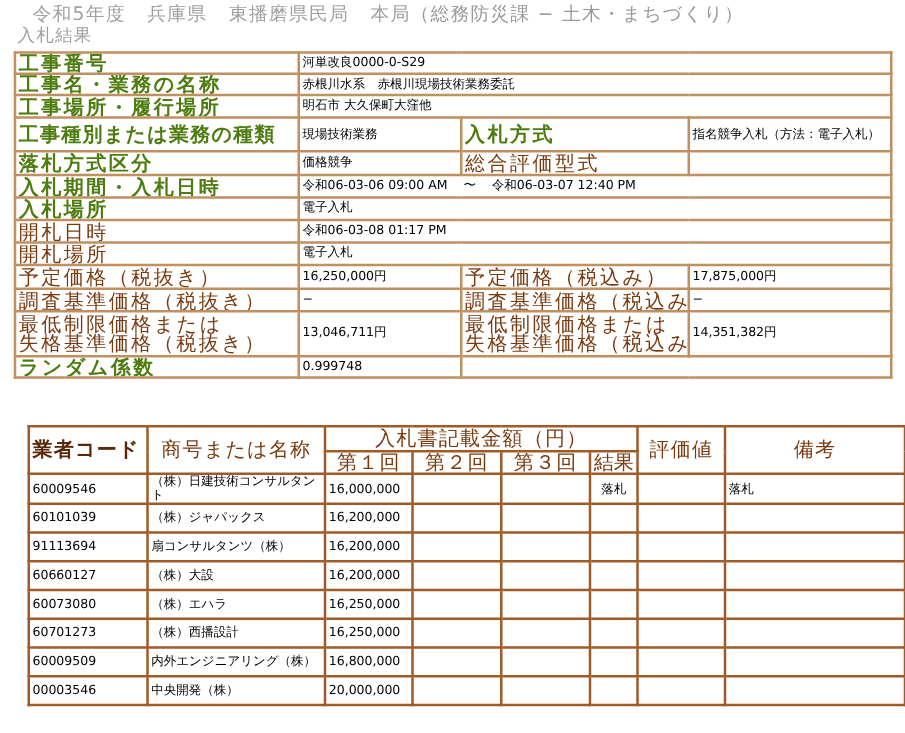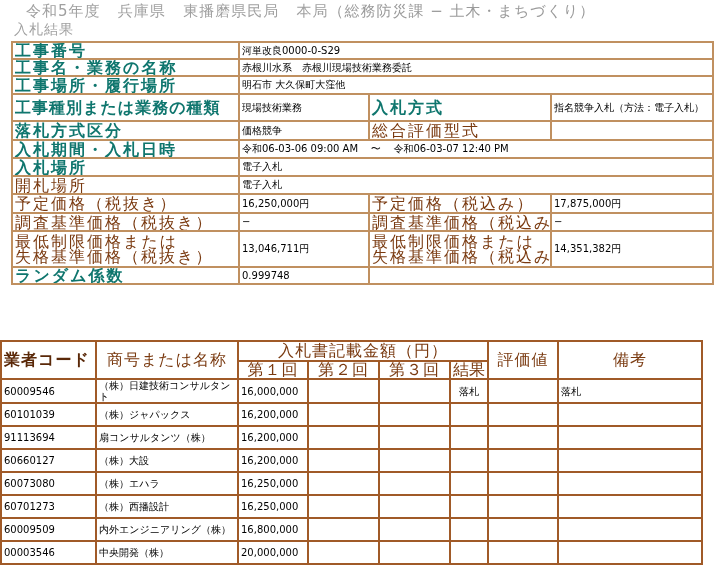--- a/index.html
+++ b/index.html
@@ -7,24 +7,24 @@
            font-family:"DejaVu Sans", sans-serif; color:#000; }
     .hdr { position:absolute; left:26px; top:2px; font-size:15px; color:#a0a0a0;
            letter-spacing:1px; white-space:nowrap; }
     .hdr .strong { color:#9a9a9a;margin-top:48px; }
     .sub { position:absolute; left:14px; top:21px; font-size:14px; color:#a0a0a0;
            letter-spacing:1px; line-height:16px; }
     table { border-collapse:collapse; position:absolute; table-layout:fixed; }
     #top { left:11px; top:41px; width:701px; }
     #top td { border:2px solid #c09060; padding:0 2px; overflow:hidden; white-space:nowrap; }
     .lbl { color:#7a3a10; font-size:16px; letter-spacing:2px; line-height:15px; }
-    .lbl.b { font-weight:bold; color:#0f766e; }
+    .lbl.b { font-weight:bold; color:#4d7c0f; }
     .val { font-size:10px; line-height:12px; }
     .small2 { font-size:10px; line-height:10px; white-space:normal !important; }
-    #bot { left:0; top:340px; width:701px;border-radius:12px; }
+    #bot { left:22px; top:340px; width:701px;border-radius:12px; }
     #bot td, #bot th { border:2px solid #a05a28; padding:0 2px; overflow:hidden; }
     #bot th { font-weight:normal; color:#7a3a10; font-size:16px; letter-spacing:1px; line-height:16px; white-space:nowrap; }
     #bot th.b { font-weight:bold; color:#5a2808; }
     #bot td { font-size:10px; height:21px; line-height:11px; }
     .num { text-align:left;margin-top:17px; }
     .ctr { text-align:center; }
   </style>
 </head>
 <body>
 
@@ -70,20 +70,24 @@
   </tr>
   <tr style="height:18px">
     <td class="lbl b">入札期間・入札日時</td>
     <td class="val" colspan="3">
       <span>令和06-03-06 09:00 AM</span>&nbsp;&nbsp;&nbsp;&nbsp;<span>〜</span>&nbsp;&nbsp;&nbsp;&nbsp;<span>令和06-03-07 12:40 PM</span>
     </td>
   </tr>
   <tr style="height:18px">
     <td class="lbl b">入札場所</td>
     <td class="val" colspan="3">電子入札</td>
+  </tr>
+  <tr style="height:18px">
+    <td class="lbl">開札日時</td>
+    <td class="val" colspan="3">令和06-03-08 01:17 PM</td>
   </tr>
   <tr style="height:18px">
     <td class="lbl">開札場所</td>
     <td class="val" colspan="3">電子入札</td>
   </tr>
   <tr style="height:19px">
     <td class="lbl">予定価格（税抜き）</td>
     <td class="val">16,250,000円</td>
     <td class="lbl">予定価格（税込み）</td>
     <td class="val">17,875,000円</td>

